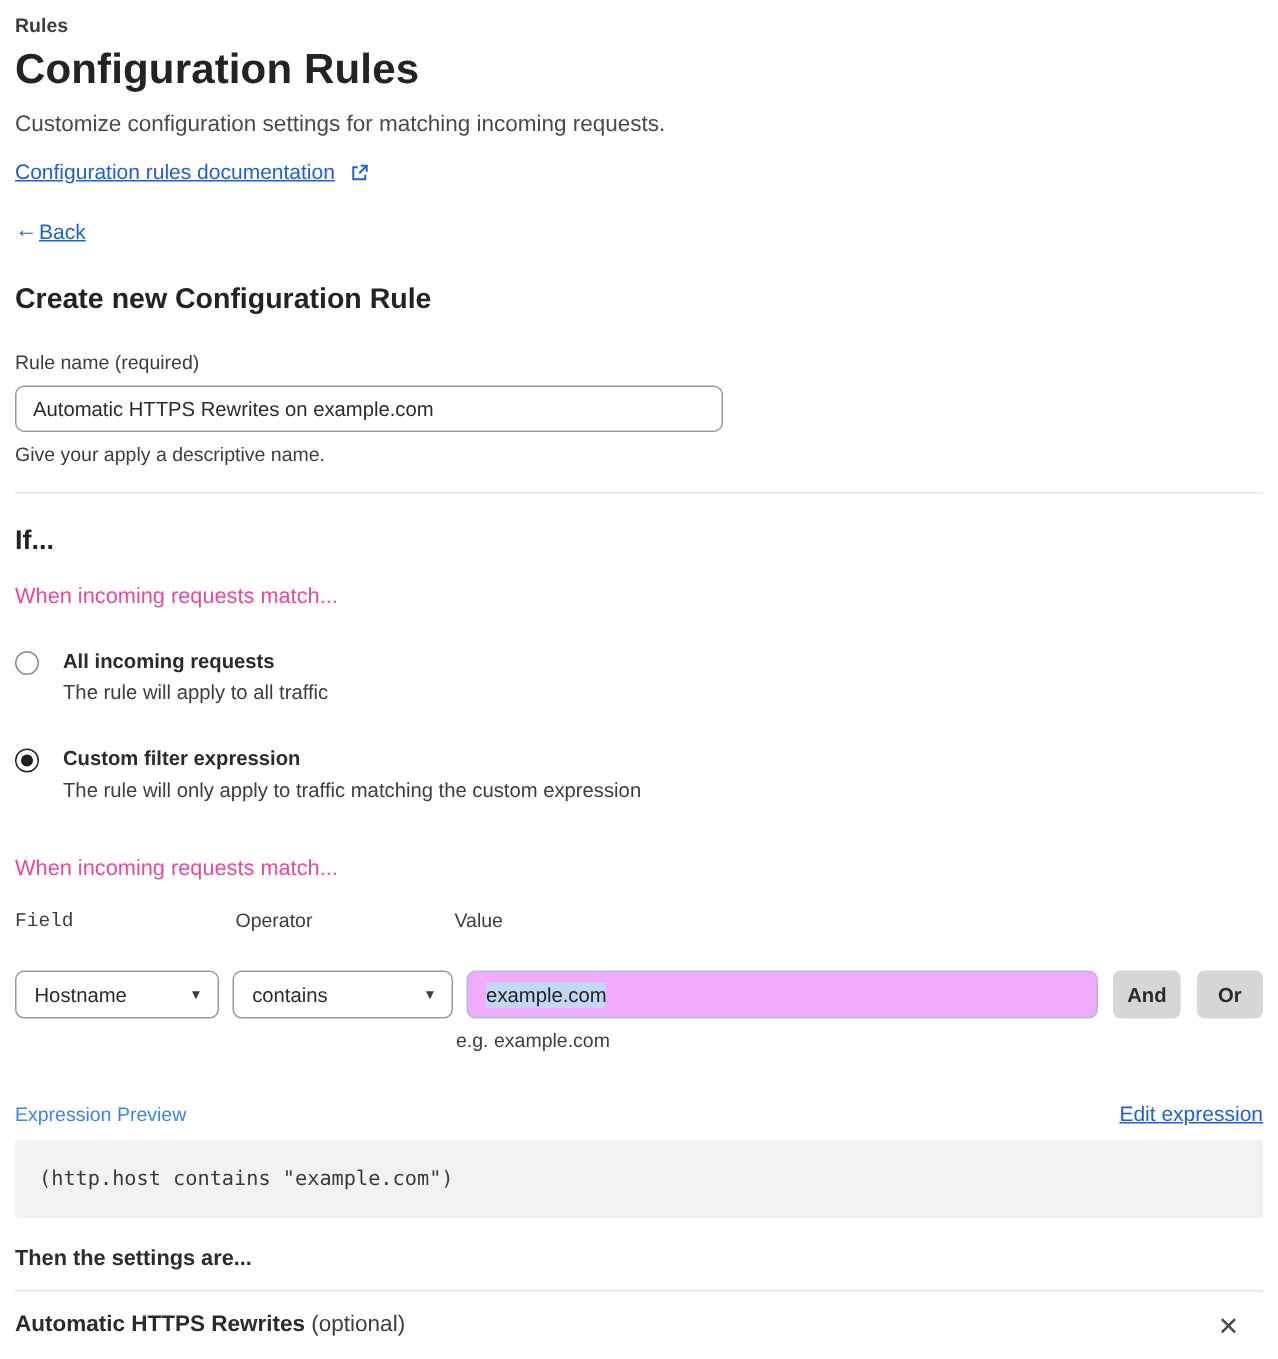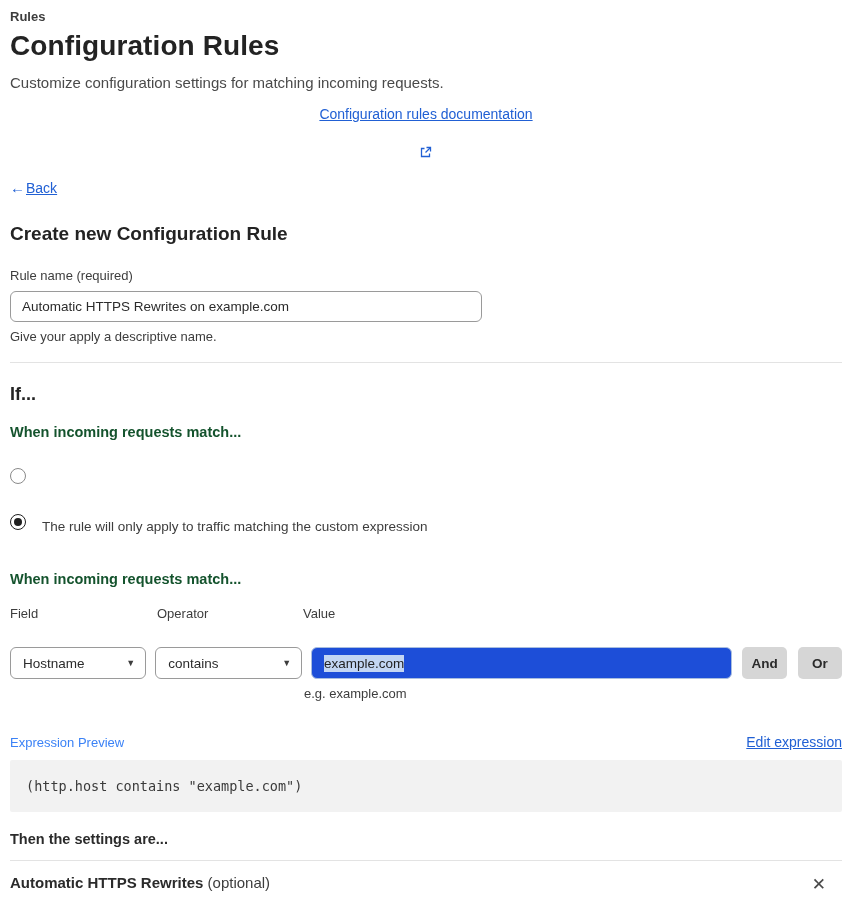--- a/index.html
+++ b/index.html
@@ -10,21 +10,21 @@
     font-family: "Liberation Sans", "DejaVu Sans", sans-serif;
     color: #2b2b2b;
     overflow: hidden;
   }
   .page { padding: 9px 10px 0 10px; }
 
   
   .breadcrumb { font-size: 13px; color: #3d3d3d; font-weight: 600; }
   h1.page-title { font-size: 28px; font-weight: 700; color: #232323; margin-top: 6px; letter-spacing: 0.1px; }
   .subtitle { font-size: 15px; color: #4a4a4a; margin-top: 12px; }
-  .doc-link-row { margin-top: 15px; display: flex; align-items: center; gap: 22px; flex-direction: column; }
+  .doc-link-row { margin-top: 15px; display: flex; align-items: center; gap: 11px; }
   a.link { color: #2160d4; text-decoration: underline; font-size: 14px; cursor: pointer; }
   .ext-icon { display: inline-block; width: 12px; height: 12px; color: #2160d4; }
   .back-row { margin-top: 23px; display: flex; align-items: center; font-size: 14.5px; }
   .back-arrow { color: #2160d4; text-decoration: none; margin-right: 1px; font-size: 15px; }
 
   
   h2.form-heading { font-size: 19px; font-weight: 700; color: #232323; margin-top: 27px; }
   .field-label { font-size: 13px; color: #3d3d3d; margin-top: 23px; }
   .rule-name-input {
     margin-top: 8px;
@@ -34,55 +34,55 @@
     padding: 0 11px;
     font-family: "Liberation Sans", sans-serif;
     background: #fff;
   }
   .help-text { font-size: 13px; color: #3d3d3d; margin-top: 7px; }
 
   .divider { border: none; border-top: 1px solid #e3e3e3; margin-top: 18px; }
 
   
   h3.if-heading { font-size: 18px; font-weight: 700; color: #232323; margin-top: 21px; }
-  .match-heading { font-size: 14.5px; font-weight: 700; color: #14532d; margin-top: 19px; }
+  .match-heading { font-size: 14.5px; font-weight: 400; color: #ec4899; margin-top: 19px; }
 
   .radio-option { display: flex; margin-top: 27px; }
   .radio-circle {
     width: 16px; height: 16px; border-radius: 50%;
     border: 1.5px solid #8a8a8a; background: #fff;
     margin-right: 16px; margin-top: 1px; flex: none;
     display: flex; align-items: center; justify-content: center;
     cursor: pointer;
   }
   .radio-option.selected .radio-circle { border-color: #1f1f1f; }
   .radio-dot { width: 8px; height: 8px; border-radius: 50%; background: transparent; }
   .radio-option.selected .radio-dot { background: #1f1f1f; }
   .radio-label { font-size: 13.5px; font-weight: 700; color: #2b2b2b; }
   .radio-desc { font-size: 13.5px; color: #3d3d3d; margin-top: 6px; }
   .radio-option + .radio-option { margin-top: 29px; }
 
   
   .builder-labels { display: flex; margin-top: 19px; font-size: 13px; color: #3d3d3d; }
-  .builder-labels .lbl-field { width: 147px; }
+  .builder-labels .lbl-field { width: 147px; font-family: Liberation Mono, monospace; }
   .builder-labels .lbl-operator { width: 146px; }
   .builder-labels .lbl-value { flex: 1; }
   .builder-row { display: flex; margin-top: 26px; align-items: flex-start; }
   .select-box {
     height: 32px; border: 1px solid #9a9a9a; border-radius: 6px; background: #fff;
     display: flex; align-items: center; justify-content: space-between;
     padding: 0 10px 0 12px; font-size: 13.5px; color: #2b2b2b; cursor: pointer;
   }
   .select-field { width: 138px; margin-right: 9px; }
   .select-operator { width: 149px; margin-right: 9px; }
   .chevron { font-size: 9px; color: #3d3d3d; }
   .value-box {
     width: 428px; height: 32px;
     border: 1px solid #a9bedf; border-radius: 6px;
-    background: #1d4ed8;
+    background: #f0abfc;
     display: flex; align-items: center;
     padding: 0 12px; font-size: 13.5px; color: #1f1f1f;
     margin-right: 10px; cursor: text;
   }
   .value-box .sel { background: #c3d6f3; padding: 1px 0; }
   .mini-btn {
     width: 45px; height: 32px; border: none; border-radius: 5px;
     background: #d6d6d6; color: #2b2b2b; font-size: 13.5px;
     font-family: "Liberation Sans", sans-serif;
     cursor: pointer; margin-right: 11px; font-weight: bold;
@@ -149,27 +149,32 @@
   <hr class="divider">
 
   
   <h3 class="if-heading">If...</h3>
   <div class="match-heading">When incoming requests match...</div>
 
   <div class="radio-option">
     <span class="radio-circle">
         <span class="radio-dot"></span>
       </span>
+    <div>
+      <div class="radio-label">All incoming requests</div>
+      <div class="radio-desc">The rule will apply to all traffic</div>
+    </div>
   </div>
 
   <div class="radio-option selected">
     <span class="radio-circle">
         <span class="radio-dot"></span>
       </span>
     <div>
+      <div class="radio-label">Custom filter expression</div>
       <div class="radio-desc">The rule will only apply to traffic matching the custom expression</div>
     </div>
   </div>
 
   
   <div class="match-heading" style="margin-top:37px;">When incoming requests match...</div>
 
   <div class="builder-labels">
     <div class="lbl-field">Field</div>
     <div class="lbl-operator">Operator</div>

